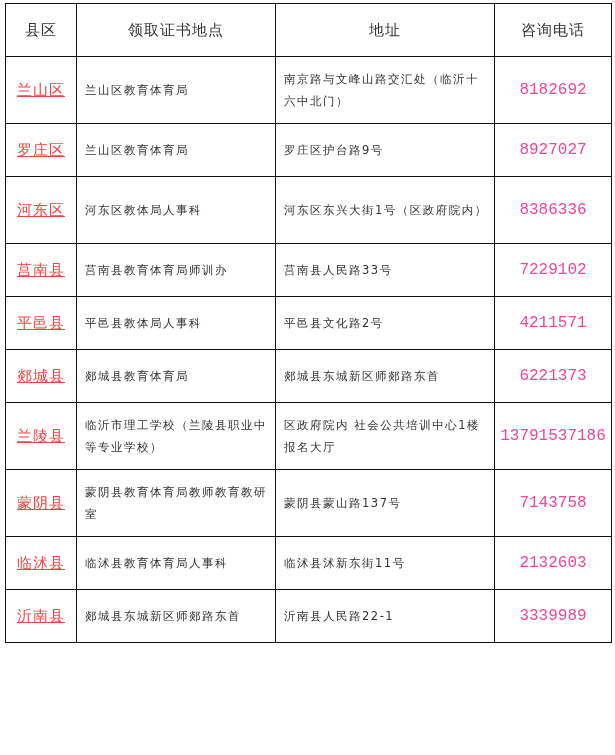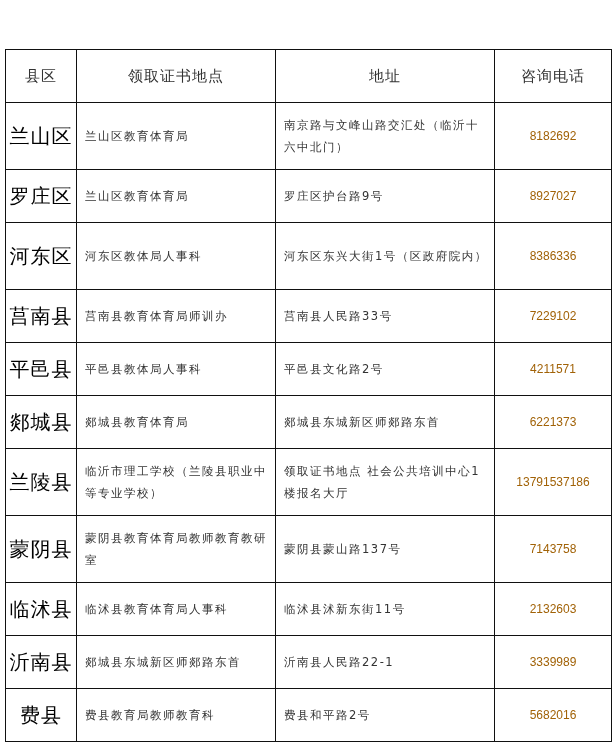--- a/index.html
+++ b/index.html
@@ -17,59 +17,59 @@
     }
     .table-wrap {
       position: absolute;
       left: 5px;
       top: 3px;
     }
     table {
       border-collapse: collapse;
       table-layout: fixed;
       width: 606px;
-      margin-top: 46px;
     }
     col.c1 { width: 71px; }
     col.c2 { width: 199px; }
     col.c3 { width: 219px; }
     col.c4 { width: 117px; }
     td, th {
       border: 1.5px solid #111111;
       padding: 0;
       vertical-align: middle;
       font-weight: normal;
     }
     th {
       height: 52px;
       font-size: 15px;
       text-align: center;
       letter-spacing: 1px;
       color: #333333;
     }
     td.county {
-      font-size: 20px;
+      font-size: 15px;
       text-align: center;
       letter-spacing: 1px;
-      color: #000000;
+      color: #ef4444;
+      text-decoration: underline;
     }
     td.place, td.addr {
       font-size: 11.5px;
       text-align: left;
       padding-left: 8px;
       padding-right: 4px;
       line-height: 22px;
       letter-spacing: 1.5px;
       color: #333333;
     }
     td.phone {
-      font-size: 12px;
+      font-size: 16px;
       text-align: center;
-      font-family: Liberation Sans, sans-serif;
-      color: #a16207;
+      font-family: Liberation Mono, monospace;
+      color: #ec4899;
     }
     tr.h53 td { height: 52px; }
     tr.h67 td { height: 66px; }
   </style>
 </head>
 <body>
 
 <div class="table-wrap">
   <table>
     <colgroup>
@@ -119,42 +119,36 @@
       </tr>
       <tr class="h53">
         <td class="county">郯城县</td>
         <td class="place">郯城县教育体育局</td>
         <td class="addr">郯城县东城新区师郯路东首</td>
         <td class="phone">6221373</td>
       </tr>
       <tr class="h67">
         <td class="county">兰陵县</td>
         <td class="place">临沂市理工学校（兰陵县职业中等专业学校）</td>
-        <td class="addr">领取证书地点 社会公共培训中心1楼报名大厅</td>
+        <td class="addr">区政府院内 社会公共培训中心1楼报名大厅</td>
         <td class="phone">13791537186</td>
       </tr>
       <tr class="h67">
         <td class="county">蒙阴县</td>
         <td class="place">蒙阴县教育体育局教师教育教研室</td>
         <td class="addr">蒙阴县蒙山路137号</td>
         <td class="phone">7143758</td>
       </tr>
       <tr class="h53">
         <td class="county">临沭县</td>
         <td class="place">临沭县教育体育局人事科</td>
         <td class="addr">临沭县沭新东街11号</td>
         <td class="phone">2132603</td>
       </tr>
       <tr class="h53">
         <td class="county">沂南县</td>
         <td class="place">郯城县东城新区师郯路东首</td>
         <td class="addr">沂南县人民路22-1</td>
         <td class="phone">3339989</td>
       </tr>
-      <tr class="h53">
-        <td class="county">费县</td>
-        <td class="place">费县教育局教师教育科</td>
-        <td class="addr">费县和平路2号</td>
-        <td class="phone">5682016</td>
-      </tr>
     </tbody>
   </table>
 </div>
 
 </body></html>

